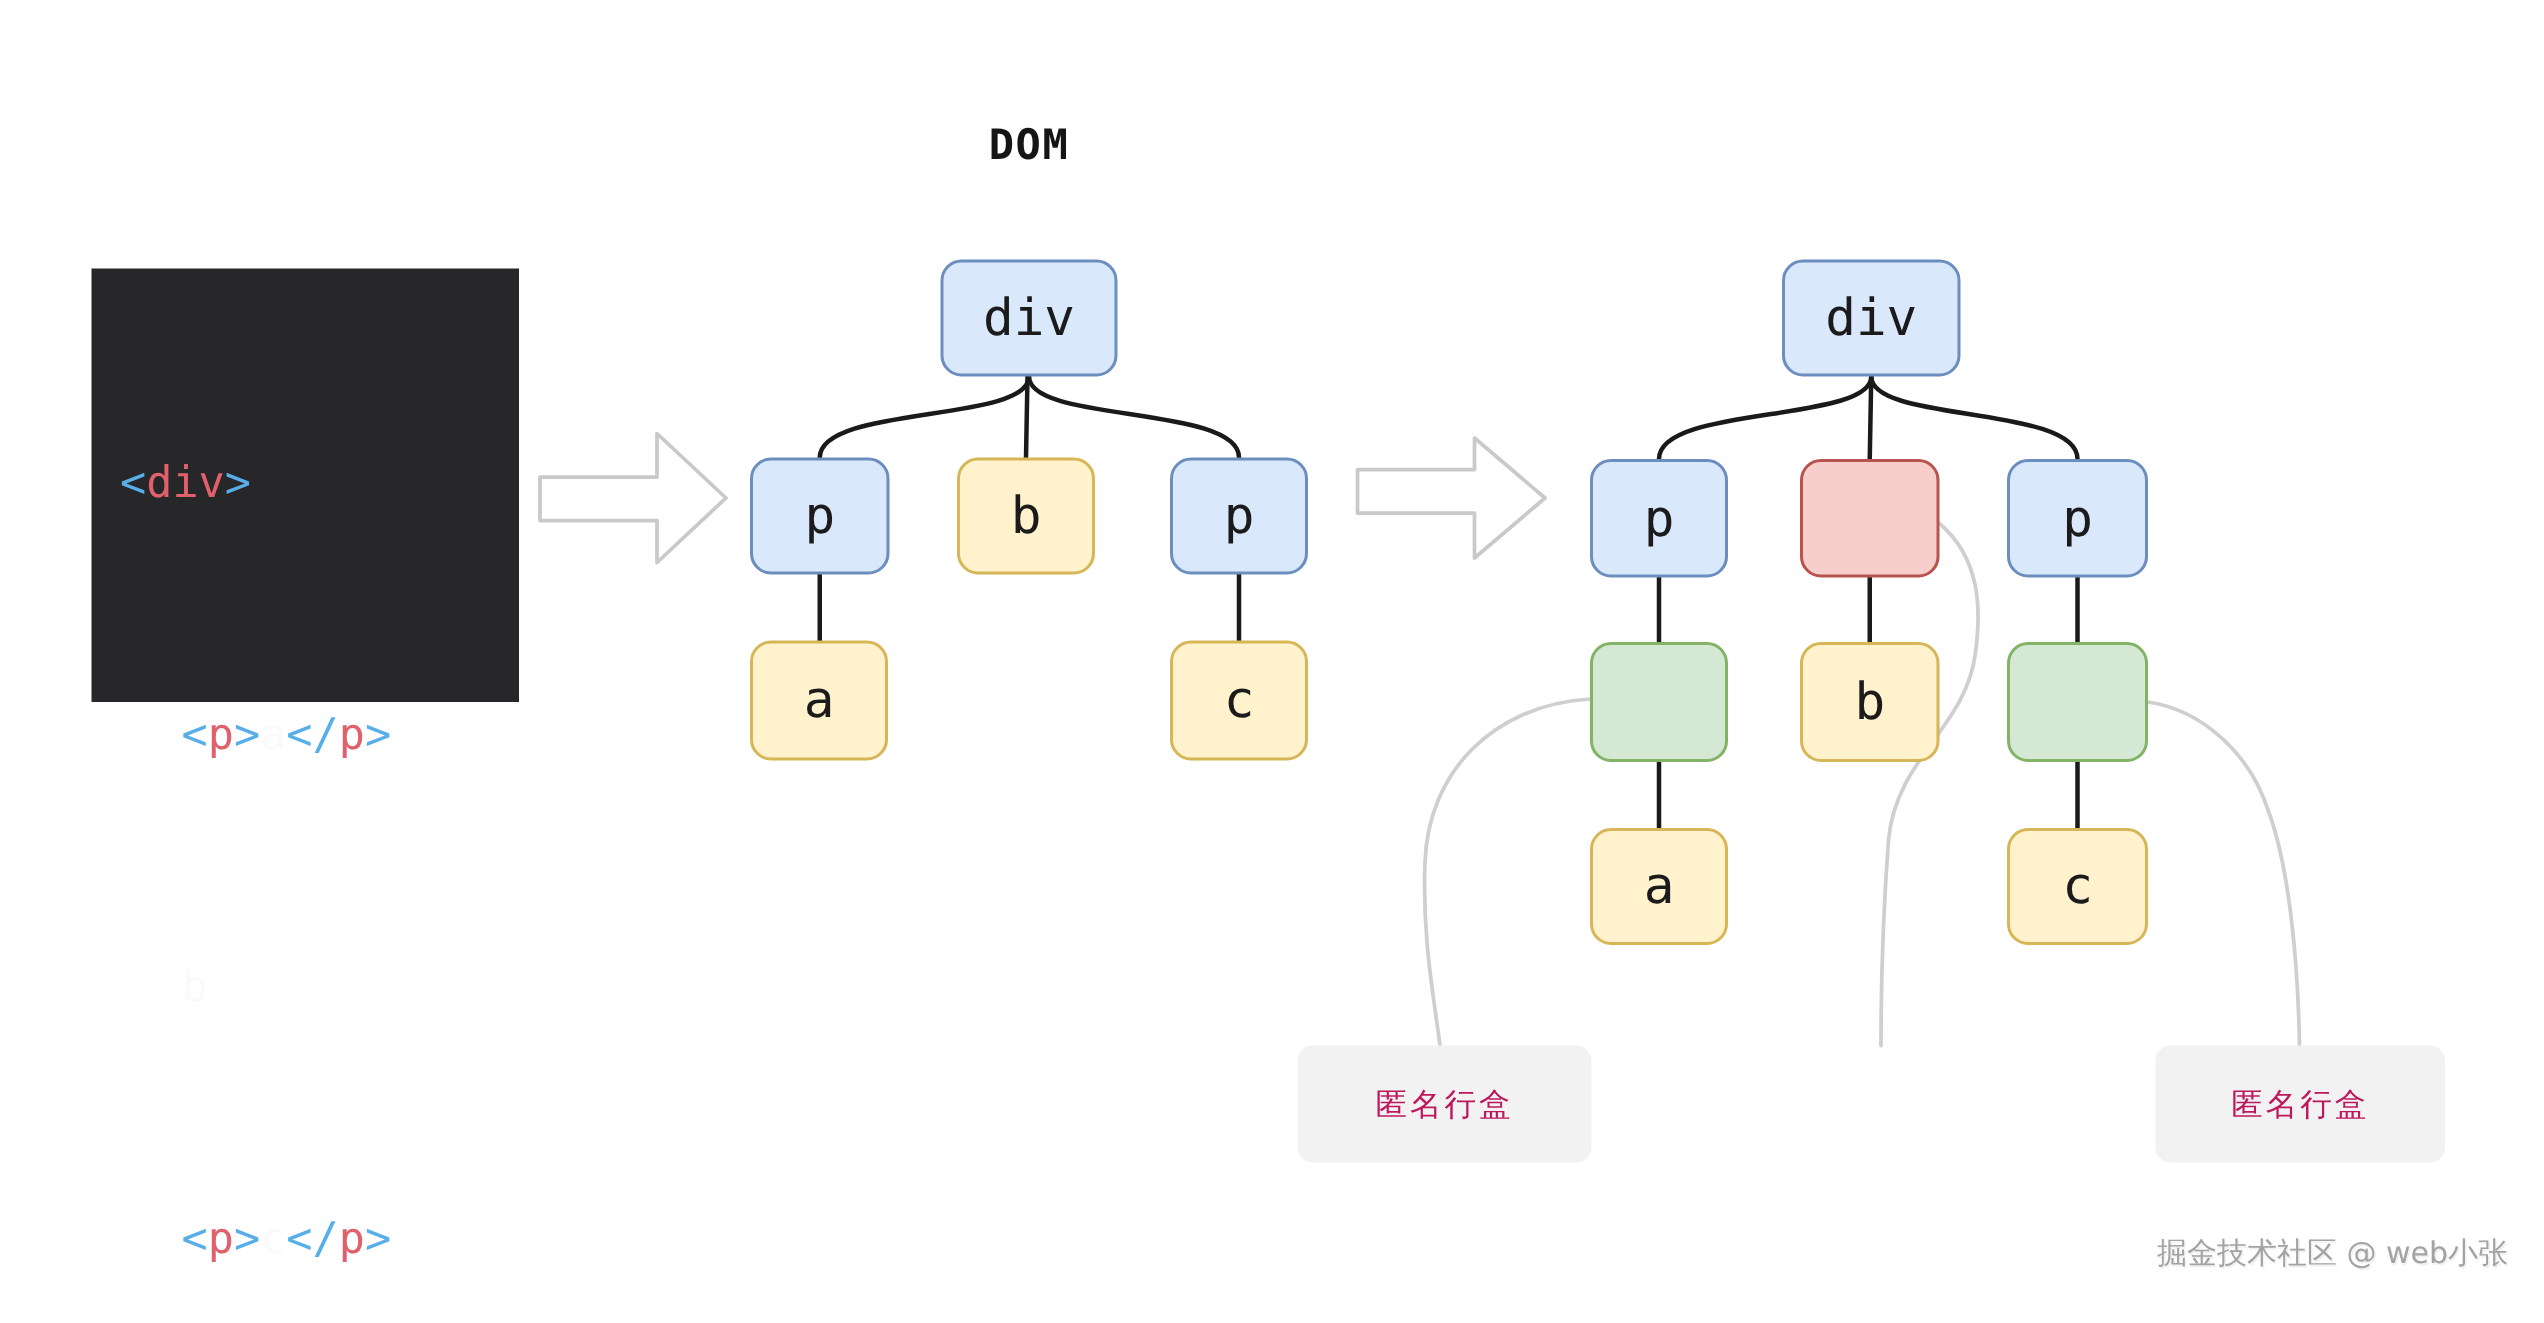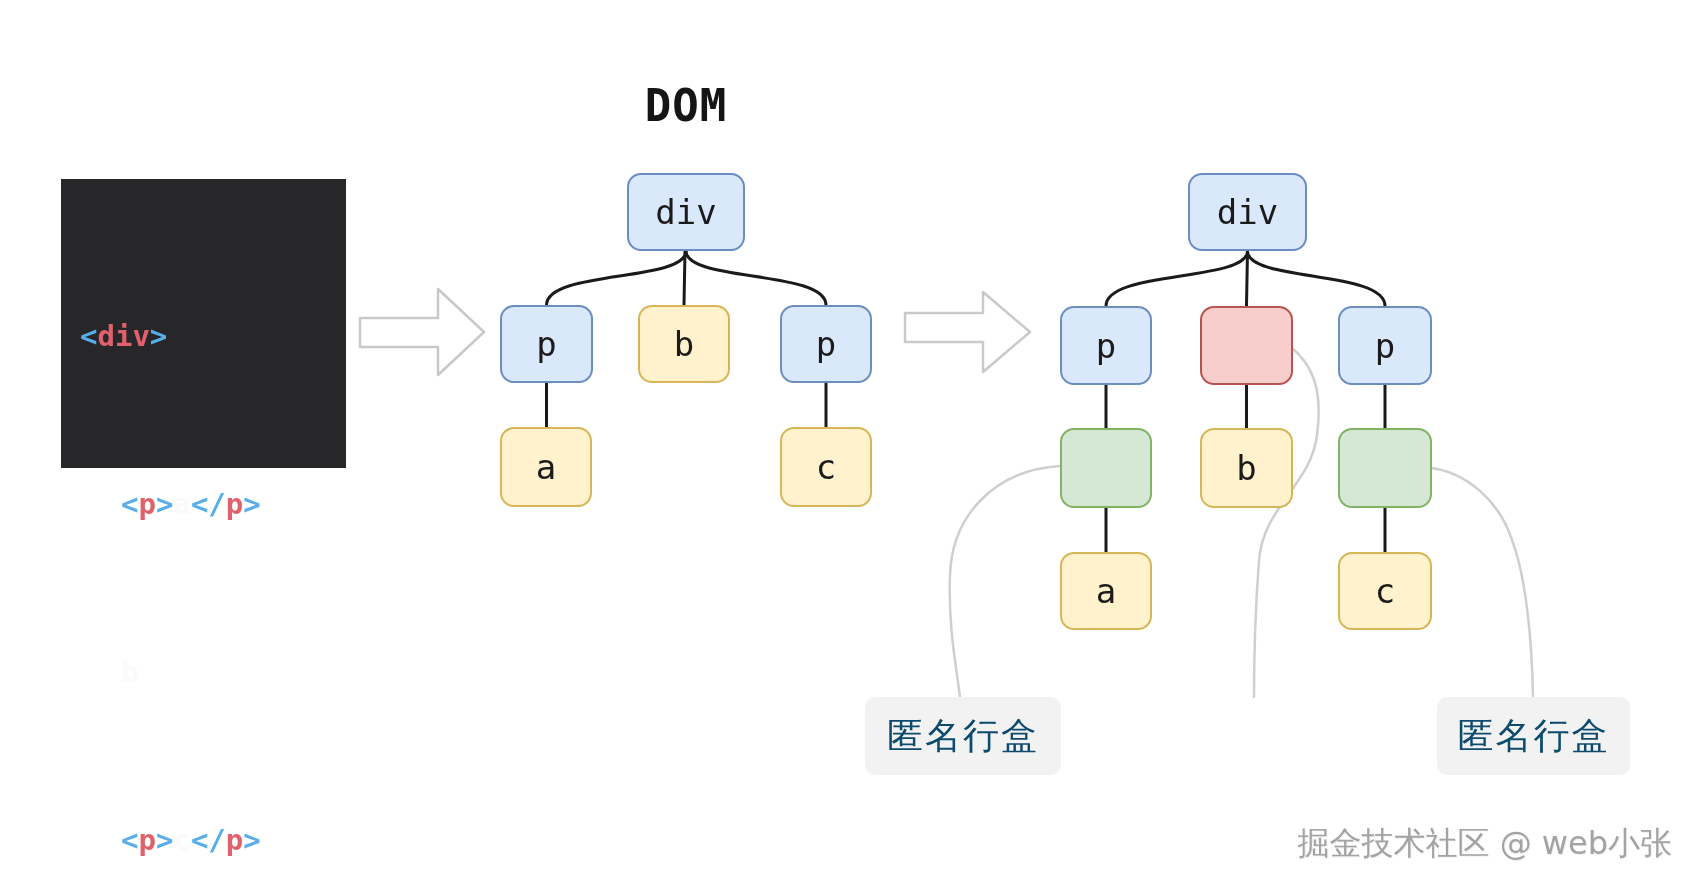--- a/index.html
+++ b/index.html
@@ -6,28 +6,28 @@
   body{width:1696px;height:882px;position:relative;overflow:hidden;
        font-family:"DejaVu Sans","Liberation Sans",sans-serif;}
   #stage{position:absolute;inset:0;width:1696px;height:882px;}
 
   
   #wires{position:absolute;left:0;top:0;width:1696px;height:882px;z-index:1;}
 
   
   .tree-title{position:absolute;transform:translateX(-50%);z-index:3;
     font-family:"DejaVu Sans Mono","Liberation Mono",monospace;
-    font-size:44px;font-weight:600;color:#151515;letter-spacing:1px;white-space:nowrap;}
+    font-size:28px;font-weight:600;color:#151515;letter-spacing:1px;white-space:nowrap;}
 
   
   .code-block{position:absolute;left:61px;top:179px;width:285px;height:289px;
     background:var(--code-bg);z-index:2;box-sizing:border-box;
-    padding:17px 0 0 19px;
+    padding:2px 0 0 19px;
     font-family:"DejaVu Sans Mono","Liberation Mono",monospace;
-    font-size:29px;font-weight:bold;line-height:56px;white-space:pre;}
+    font-size:29px;font-weight:normal;line-height:56px;white-space:pre;}
   .code-line{height:56px;}
   .code-line.indent{padding-left:41px;}
   .tk-punct{color:var(--code-punct);}
   .tk-tag{color:var(--code-tag);}
   .tk-text{color:var(--code-text);}
 
   
   .node{position:absolute;z-index:2;box-sizing:border-box;
     border-radius:14px;border:2.5px solid transparent;
     display:flex;align-items:center;justify-content:center;
@@ -35,25 +35,25 @@
     font-size:34px;font-weight:500;color:#1b1b1b;}
   .node.blue  {background:var(--node-blue-fill);  border-color:var(--node-blue-border);}
   .node.yellow{background:var(--node-yellow-fill);border-color:var(--node-yellow-border);}
   .node.green {background:var(--node-green-fill); border-color:var(--node-green-border);}
   .node.red   {background:var(--node-red-fill);   border-color:var(--node-red-border);}
 
   
   .callout{position:absolute;z-index:2;box-sizing:border-box;
     background:var(--label-bg);border-radius:10px;
     display:flex;align-items:center;justify-content:center;
-    font-size:36px;color:#0c4a6e;letter-spacing:2px;white-space:nowrap;}
+    font-size:21px;color:#be185d;letter-spacing:2px;white-space:nowrap;}
 
   
   .watermark{position:absolute;right:24px;top:822px;z-index:2;
-    font-size:32px;color:#a3a3a3;text-shadow:1px 1px 0 #f1f1f1;white-space:nowrap;}
+    font-size:20px;color:#a3a3a3;text-shadow:1px 1px 0 #f1f1f1;white-space:nowrap;}
 </style>
 </head>
 <body>
 
 <div id="stage">
 
   <svg id="wires" viewBox="0 0 1696 882" xmlns="http://www.w3.org/2000/svg">
 
     <g fill="#ffffff" stroke="#c9c9c9" stroke-width="2.5" stroke-linejoin="round">
       <path d="M360 318 L438 318 L438 289 L484 332 L438 375 L438 347 L360 347 Z"></path>

